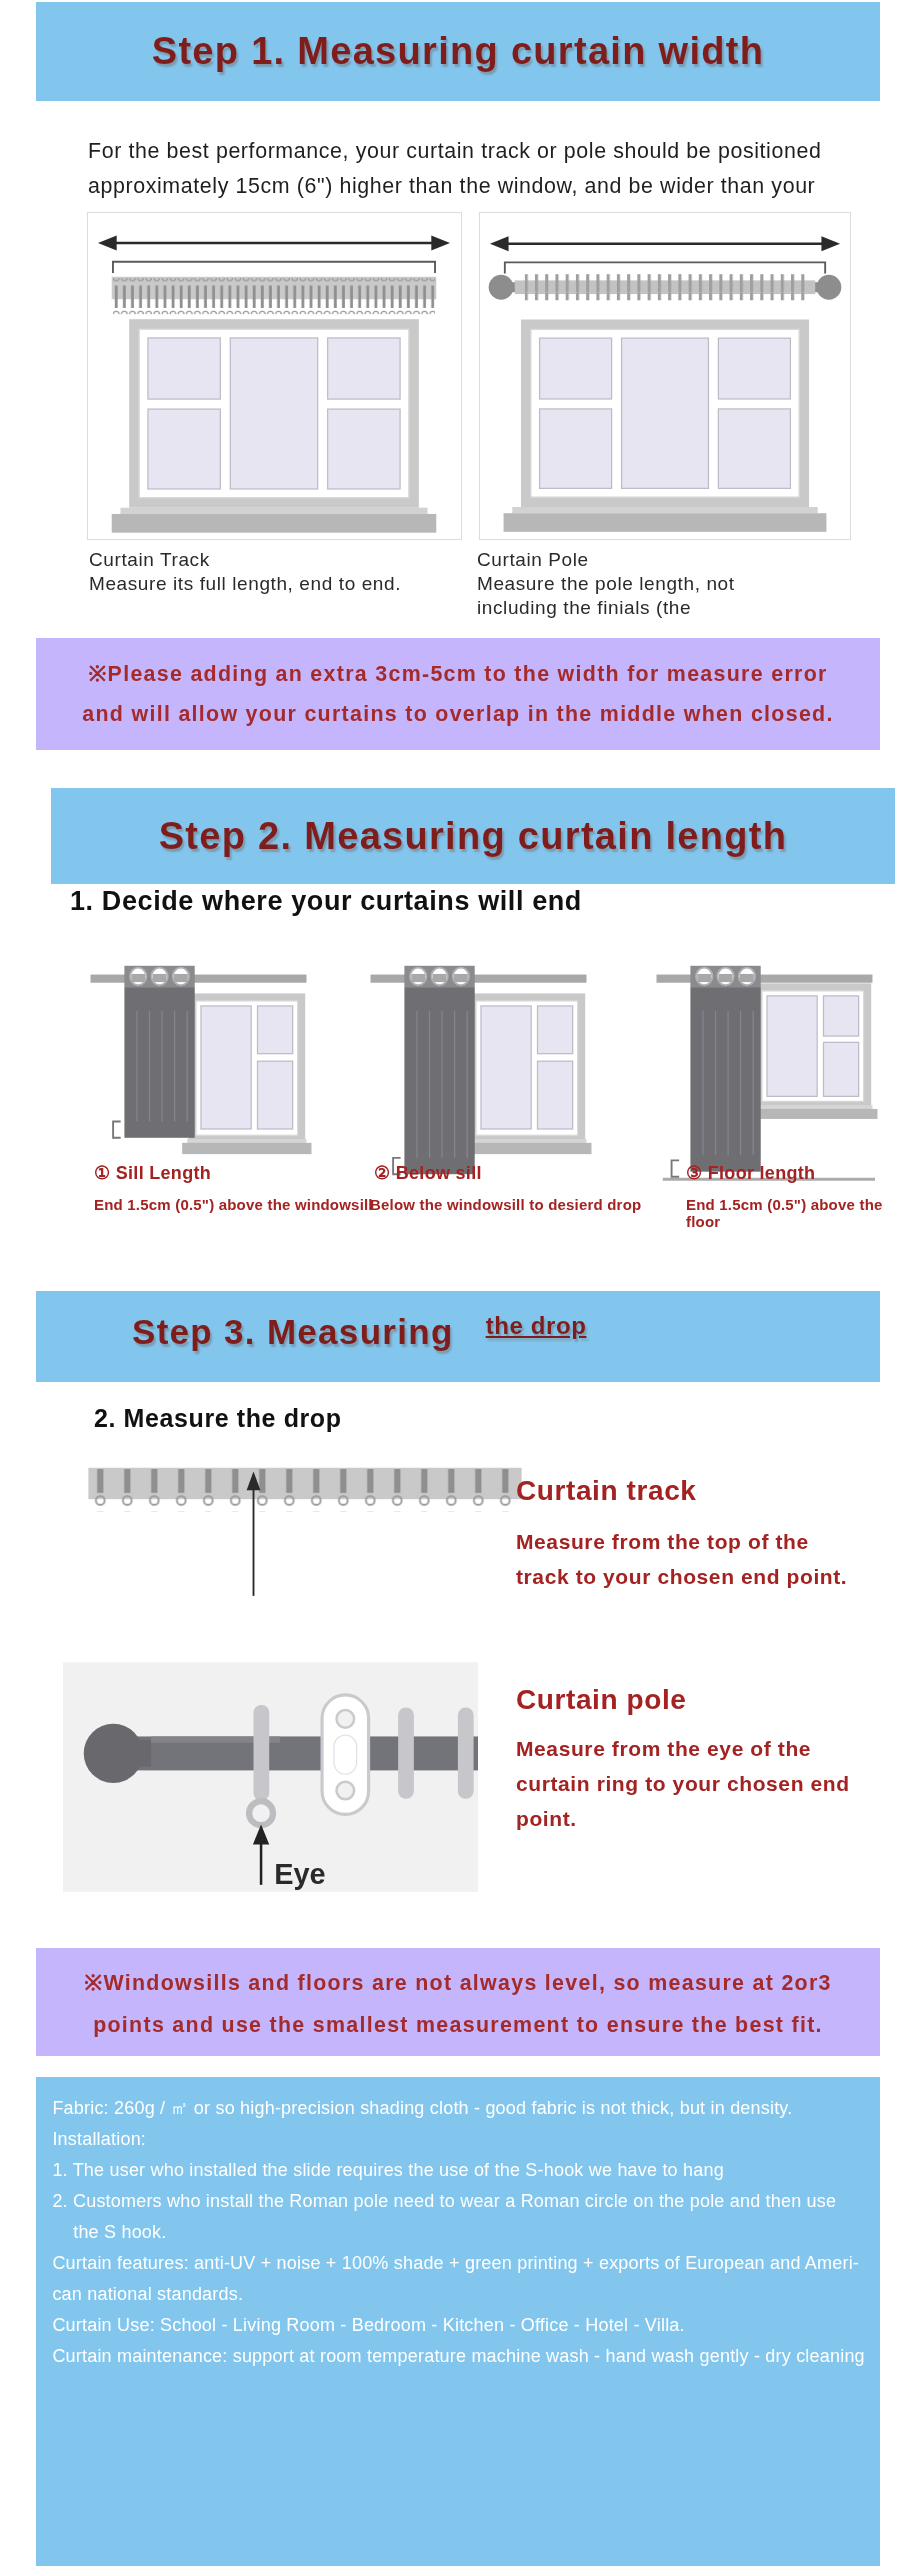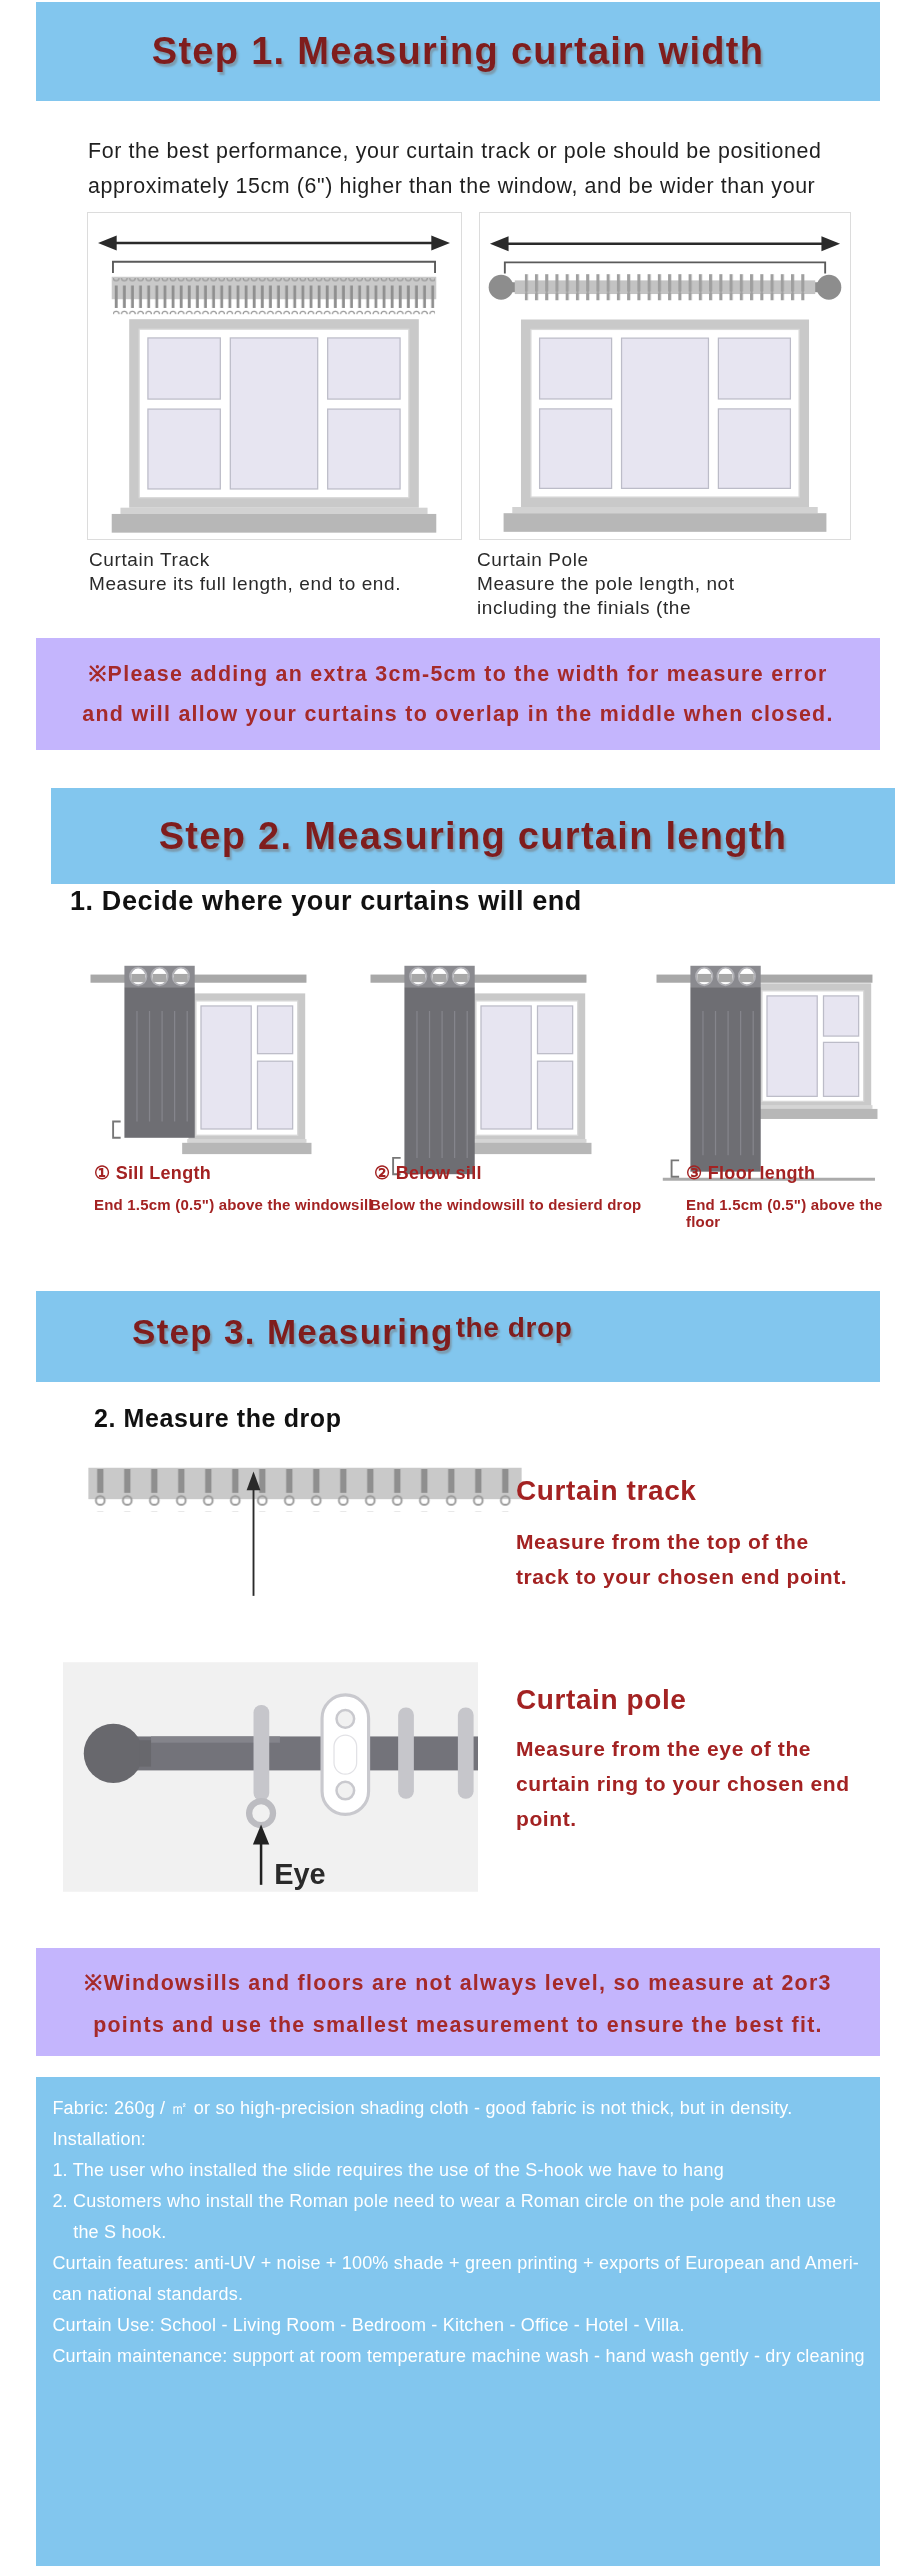--- a/index.html
+++ b/index.html
@@ -11,21 +11,21 @@
     .band{position:absolute;left:36px;width:844px;background:#82c6ee;
       display:flex;align-items:center;justify-content:center;box-sizing:border-box;}
     .band .t{color:#7f1d1d;font-weight:bold;letter-spacing:1.3px;
       text-shadow:1.9px 2.5px 1.9px rgba(118,126,134,.6);}
     #band1{top:1.9px;height:99px;}
     #band2{top:788px;height:96px;margin-left:15px;}
     #band3{top:1291px;height:91px;justify-content:flex-start;padding-left:96px;
       align-items:flex-start;padding-top:21.4px;}
     #band1 .t,#band2 .t{font-size:38px;}
     #band3 .t-main{font-size:35px;}
-    #band3 .t-sub{font-size:28px;margin-left:2px;letter-spacing:0.6px;}
+    #band3 .t-sub{font-size:24px;margin-left:32px;letter-spacing:0.6px;text-decoration:underline;}
 
     .intro{position:absolute;left:88px;top:134px;font-size:21.4px;line-height:35px;
       color:#1f1f1f;letter-spacing:0.6px;}
 
     .illus{position:absolute;top:212px;height:328px;background:#ffffff;
       border:1.3px solid #dcdcdc;box-sizing:border-box;}
     #illus-track{left:87px;width:375px;}
     #illus-pole{left:479px;width:372px;}
 
     .cap{position:absolute;font-size:19px;line-height:24px;letter-spacing:0.6px;color:#2a2a2a;}

